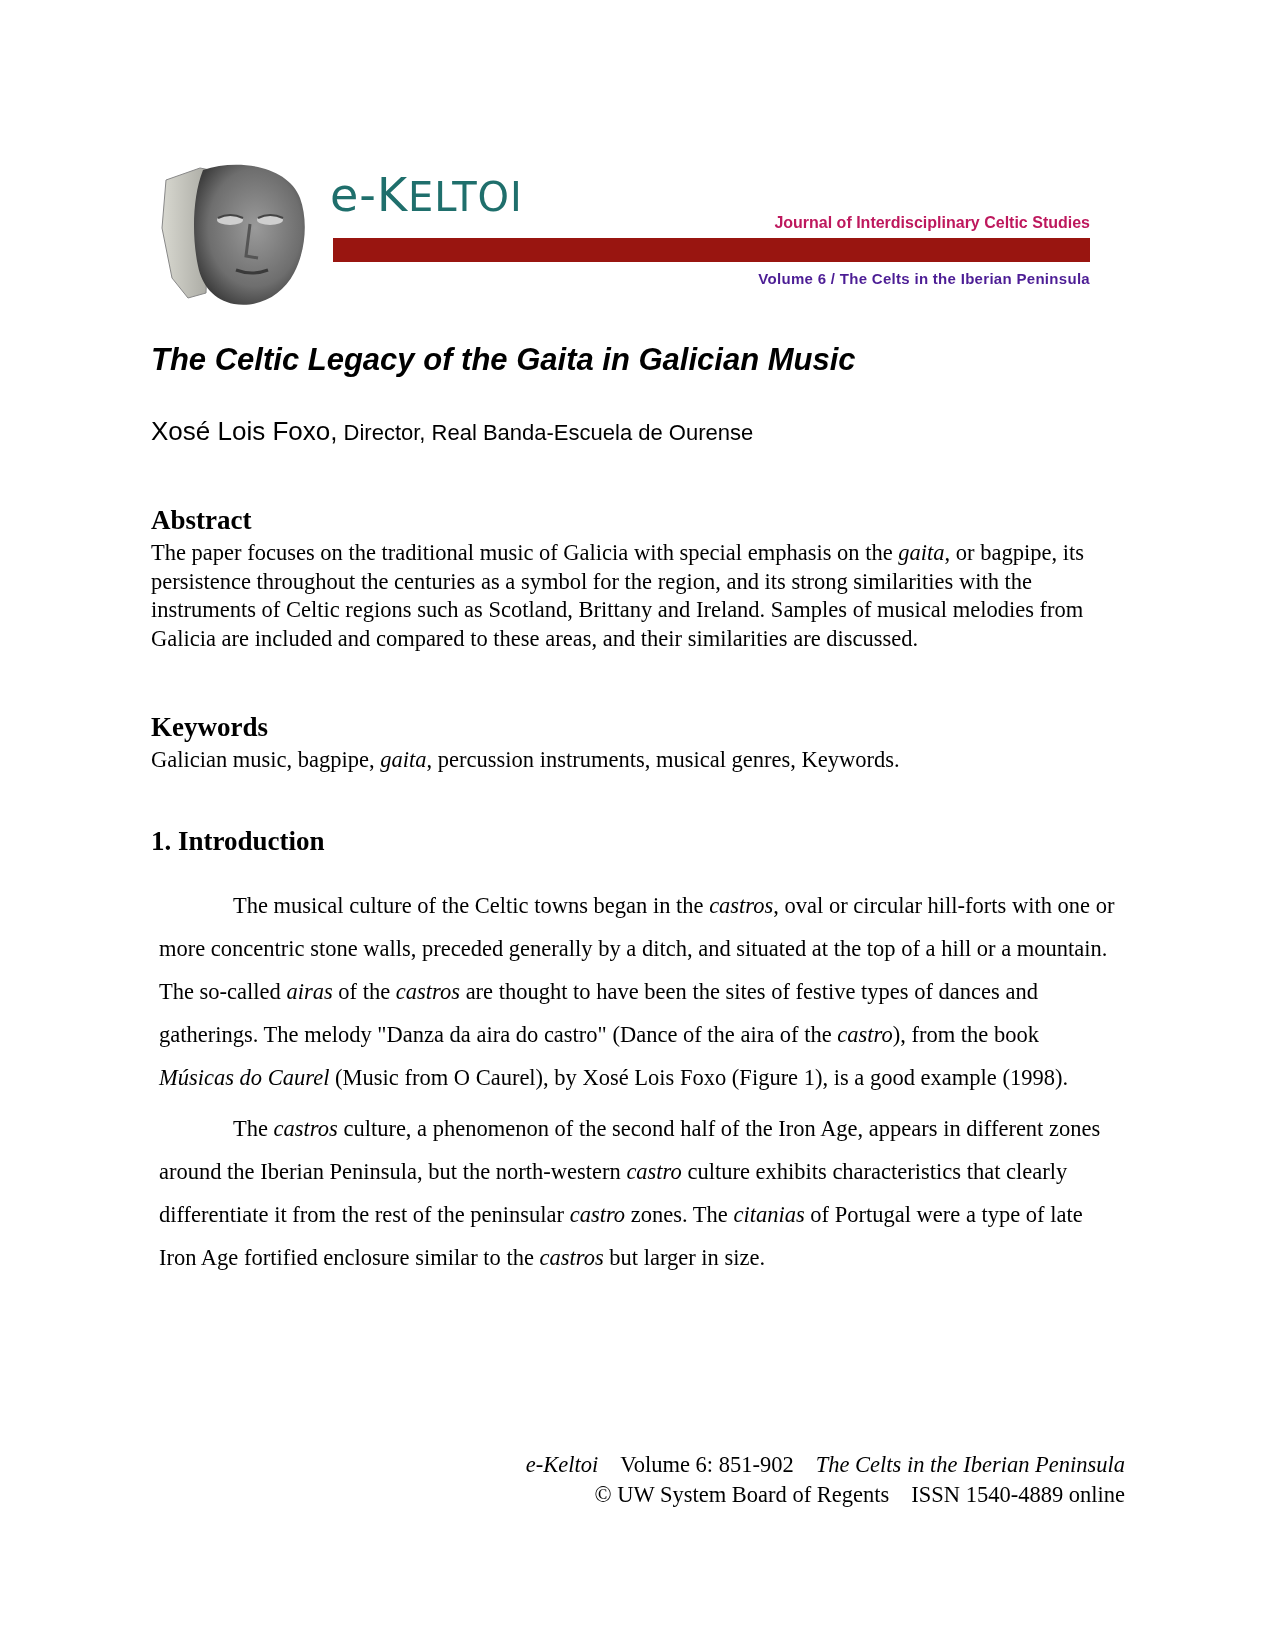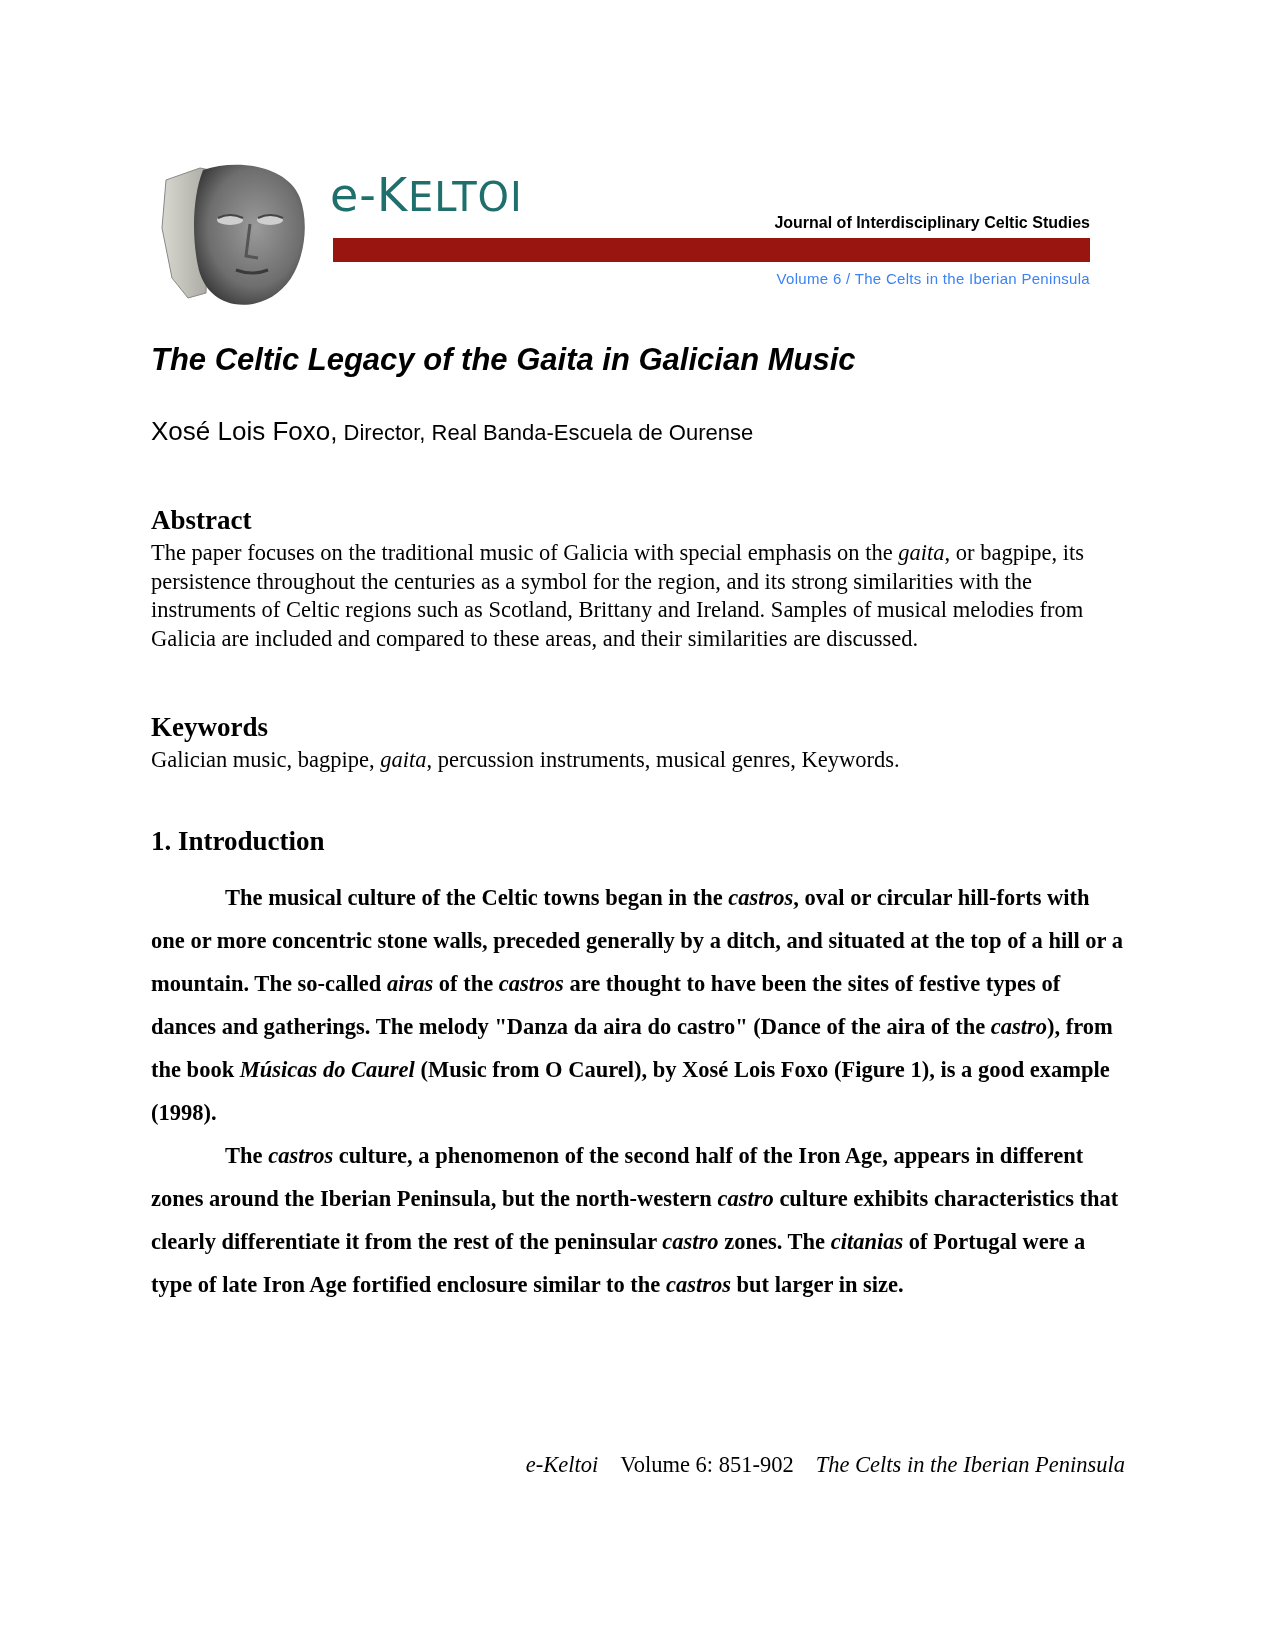--- a/index.html
+++ b/index.html
@@ -2,32 +2,32 @@
 <html><head>
 <meta charset="utf-8">
 <style>
   html, body { margin:0; padding:0; background:#ffffff; }
   body { width:1275px; height:1651px; position:relative; overflow:hidden; color:#000; }
   .abs { position:absolute; }
   
   .logo-head { left:158px; top:158px; width:160px; height:150px; }
   .brand { left:330px; top:172px; font-family:"DejaVu Sans", sans-serif; font-size:46px; color:#1f6f6c; letter-spacing:1px; line-height:1; }
   .brand .small { font-size:40px; }
-  .journal { right:185px; top:214px; font-family:"Liberation Sans", sans-serif; font-weight:bold; font-size:16px; color:#000000; text-align:right; }
+  .journal { right:185px; top:214px; font-family:"Liberation Sans", sans-serif; font-weight:bold; font-size:16px; color:#be185d; text-align:right; }
   .redbar { left:333px; top:238px; width:757px; height:24px; background:#991510; }
-  .volume { right:185px; top:270px; font-family:"Liberation Sans", sans-serif; font-weight:normal; font-size:15px; color:#3b82f6; text-align:right; letter-spacing:0.3px; }
+  .volume { right:185px; top:270px; font-family:"Liberation Sans", sans-serif; font-weight:bold; font-size:15px; color:#4c1d95; text-align:right; letter-spacing:0.3px; }
   
   .title { left:151px; top:342px; font-family:"Liberation Sans", sans-serif; font-style:italic; font-weight:bold; font-size:31px; }
   .author { left:151px; top:416px; font-family:"Liberation Sans", sans-serif; font-size:26px; }
   .author .aff { font-size:22px;margin-top:22px; }
   
   .h2 { font-family:"Liberation Serif", serif; font-weight:bold; font-size:27px; left:151px; }
   .block { font-family:"Liberation Serif", serif; font-size:22.5px; left:151px; width:960px; line-height:28.5px; }
   .para { font-family:"Liberation Serif", serif; font-size:22.5px; left:151px; width:975px; line-height:43px; }
-  .para p { margin:0; text-indent:74px;font-weight:bold; }
+  .para p { margin:8px; text-indent:74px; }
   .footer { right:150px; top:1450px; font-family:"Liberation Serif", serif; font-size:22.5px; text-align:right; line-height:29.5px; }
   .footer .gap { display:inline-block; width:22px; }
 </style>
 </head>
 <body>
 
 <div class="abs logo-head">
   <svg width="160" height="150" viewBox="0 0 160 150">
     <defs>
       <radialGradient id="stone" cx="55%" cy="45%" r="60%">
@@ -76,13 +76,16 @@
 <div class="abs h2" style="top:826px;">1.  Introduction</div>
 <div class="abs para" style="top:876px;">
   <p><span>The musical culture of the Celtic towns began in the </span><i>castros</i><span>, oval or circular hill-forts with one or more concentric stone walls, preceded generally by a ditch, and situated at the top of a hill or a mountain. The so-called </span><i>airas</i><span> of the </span><i>castros</i><span> are thought to have been the sites of festive types of dances and gatherings. The melody "Danza da aira do castro" (Dance of the aira of the </span><i>castro</i><span>), from the book </span><i>Músicas do Caurel</i><span> (Music from O Caurel), by Xosé Lois Foxo (Figure 1), is a good example (1998).</span></p>
   <p><span>The </span><i>castros</i><span> culture, a phenomenon of the second half of the Iron Age, appears in different zones around the Iberian Peninsula, but the north-western </span><i>castro</i><span> culture exhibits characteristics that clearly differentiate it from the rest of the peninsular </span><i>castro</i><span> zones. The </span><i>citanias</i><span> of Portugal were a type of late Iron Age fortified enclosure similar to the </span><i>castros</i><span> but larger in size.</span></p>
 </div>
 
 <div class="abs footer">
   <div>
     <i>e-Keltoi</i><span class="gap"></span><span>Volume 6: 851-902</span><span class="gap"></span><i>The Celts in the Iberian Peninsula</i>
   </div>
+  <div>
+    <span>© UW System Board of Regents</span><span class="gap"></span><span>ISSN 1540-4889 online</span>
+  </div>
 </div>
 
 </body></html>

